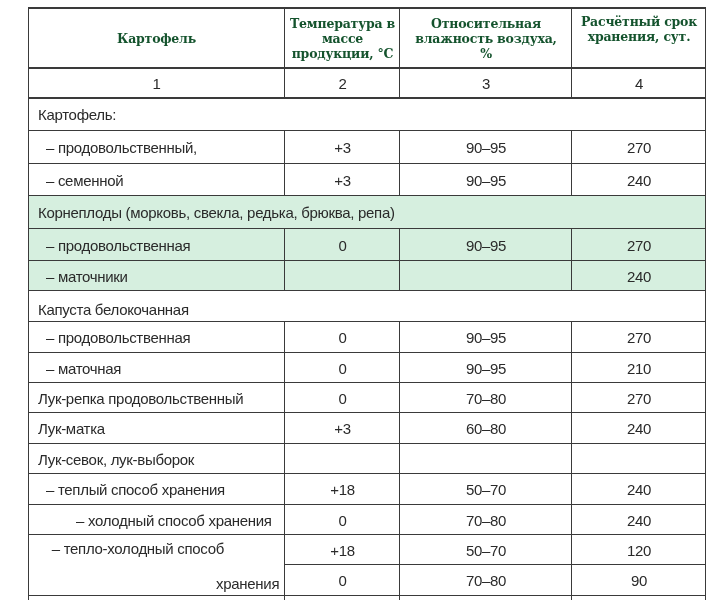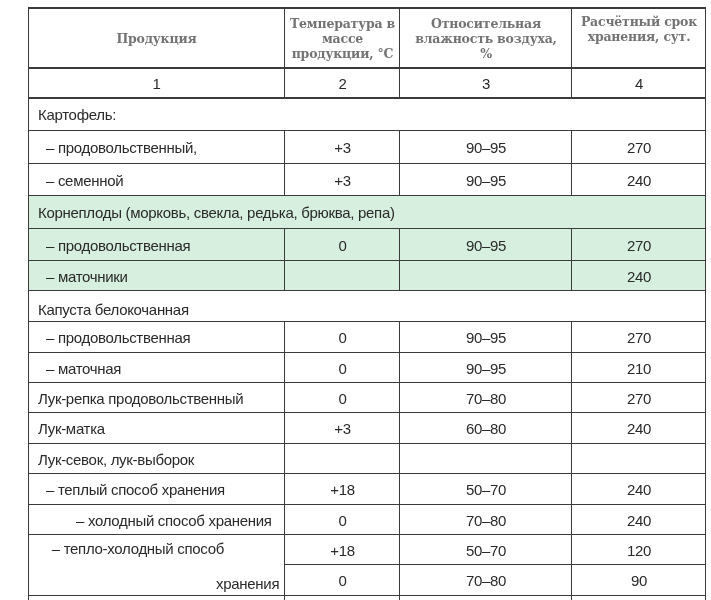--- a/index.html
+++ b/index.html
@@ -5,34 +5,34 @@
   html, body { margin: 0; padding: 0; background: #ffffff; }
   body { width: 711px; height: 600px; position: relative; overflow: hidden;
          font-family: "Liberation Sans Narrow", "Liberation Sans", sans-serif; color: #2a2a2a; }
   .page { position: absolute; left: 0; top: 0; width: 711px; height: 600px; }
   .cell { position: absolute; box-sizing: border-box; display: flex; align-items: center;
           font-size: 15px; letter-spacing: -0.3px; white-space: nowrap; }
   .c { justify-content: center; text-align: center; }
   .l { justify-content: flex-start; padding-left: 10px; }
   .l2 { justify-content: flex-start; padding-left: 18px; }
   .hdr { font-family: "DejaVu Serif", "Liberation Serif", serif; font-size: 12.5px; line-height: 15px;
-         font-weight: bold; color: #737373; white-space: normal; letter-spacing: -0.2px; }
+         font-weight: bold; color: #14532d; white-space: normal; letter-spacing: -0.2px; }
   .green { position: absolute; left: 29px; width: 677px; background: #d6efdf; }
   .hline { position: absolute; height: 0; border-top: 2px solid #3a3a3a; }
   .hline.thin { border-top-width: 1.5px; }
   .vline { position: absolute; width: 0; border-left: 1.5px solid #3a3a3a; }
 </style>
 </head>
 <body>
 
 <div class="page">
 
   <div class="green" style="top:196px; height:95px;"></div>
 
-  <div class="cell c hdr" style="left:28px; top:8px; width:257px; height:60px;">Продукция</div>
+  <div class="cell c hdr" style="left:28px; top:8px; width:257px; height:60px;">Картофель</div>
   <div class="cell c hdr" style="left:285px; top:8px; width:115px; height:60px; padding:0 4px;">Температура в массе продукции, °С</div>
   <div class="cell c hdr" style="left:400px; top:8px; width:172px; height:60px; padding:0 10px;">Относительная влажность воздуха, %</div>
   <div class="cell c hdr" style="left:572px; top:8px; width:134px; height:60px; padding:0 6px; align-items:flex-start; padding-top:6px;">Расчётный срок хранения, сут.</div>
 
   <div class="cell c" style="left:28px; top:68px; width:257px; height:30px;">1</div>
   <div class="cell c" style="left:285px; top:68px; width:115px; height:30px;">2</div>
   <div class="cell c" style="left:400px; top:68px; width:172px; height:30px;">3</div>
   <div class="cell c" style="left:572px; top:68px; width:134px; height:30px;">4</div>
 
   <div class="cell l2" style="left:28px; top:131px; width:257px; height:33px;">– продовольственный,</div>

